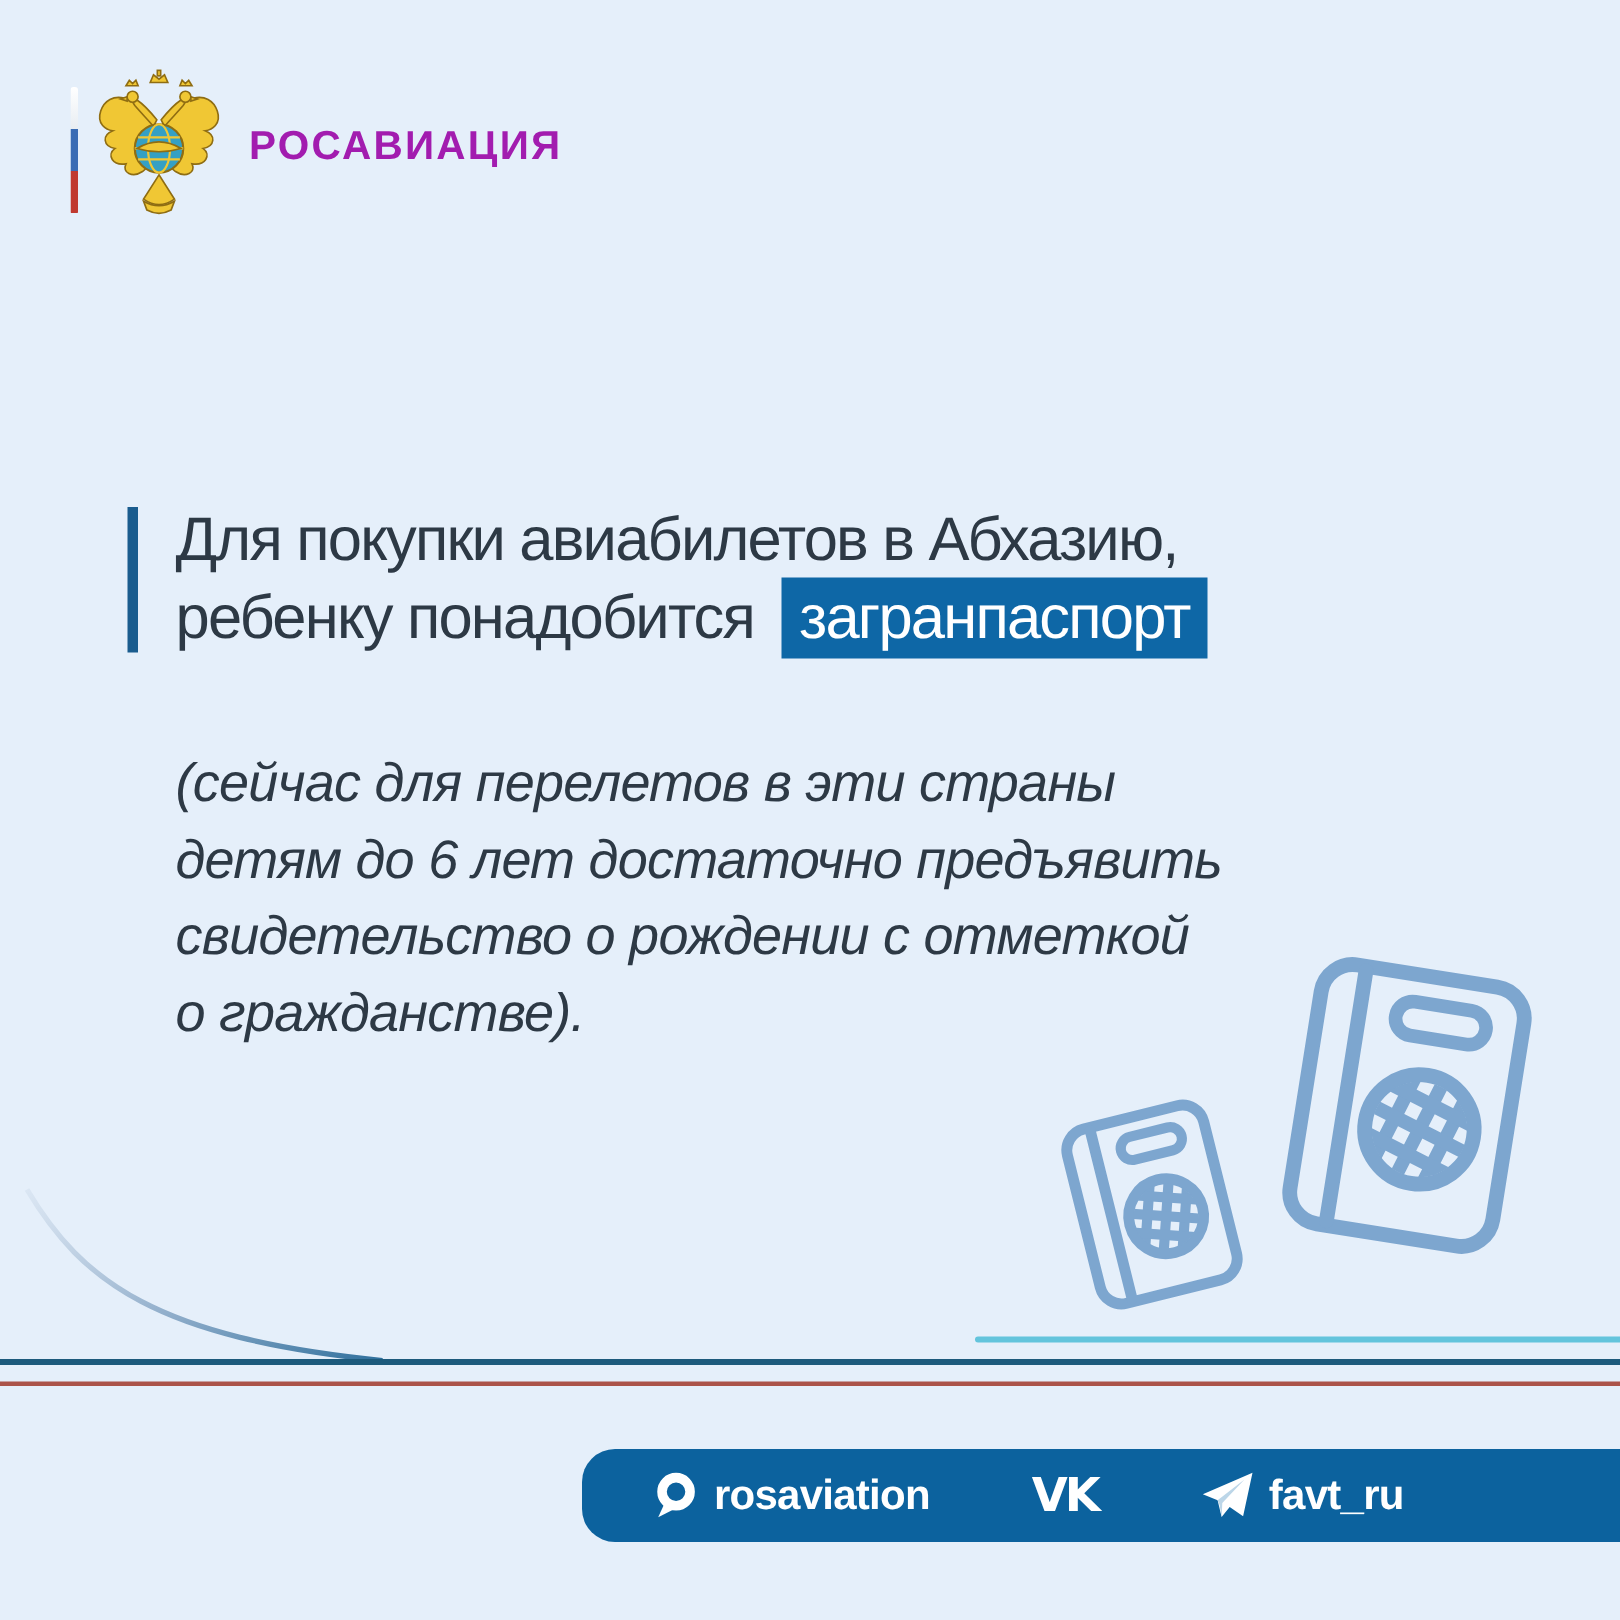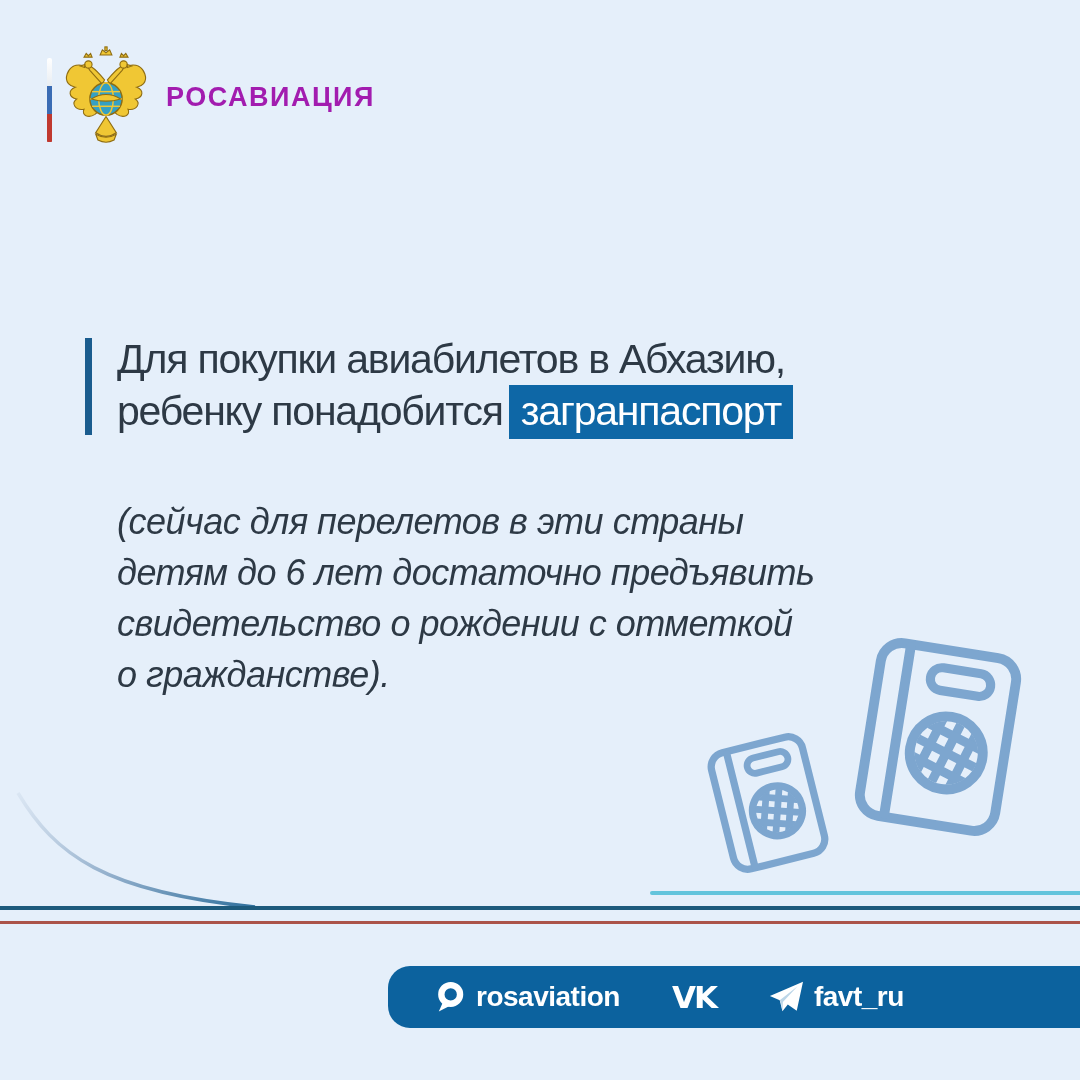--- a/index.html
+++ b/index.html
@@ -25,42 +25,42 @@
   .flag-stripe .b{flex:1;background:#3a6cb4;}
   .flag-stripe .r{flex:1;background:#c0392f;}
   .emblem{width:88px;height:105px;margin-left:10px;}
   .wordmark{margin-left:16px;font-size:27px;font-weight:bold;letter-spacing:1.5px;color:#a21caf;}
 
   
   .headline{position:absolute;left:85px;top:333px;display:flex;}
   .accent-bar{width:7px;background:var(--accent-bar);margin:5px 0 4px 0;}
   .headline-text{margin-left:25px;font-size:41px;font-weight:normal;letter-spacing:-1.2px;
                  line-height:52px;color:var(--text-dark);white-space:nowrap;}
-  .hl{display:inline-block;background:var(--highlight-bg);color:#ffffff;padding:0 12px 2px 12px;margin-left:6px;}
+  .hl{display:inline-block;background:var(--highlight-bg);color:#ffffff;padding:0 12px 2px 12px;margin-left:18px;}
 
   
   .note{position:absolute;left:117px;top:496px;font-size:36px;font-style:italic;
         line-height:51px;color:var(--text-dark);letter-spacing:-0.5px;white-space:nowrap;}
 
   
   .passport{position:absolute;}
   .passport.large{left:862px;top:642px;width:152px;transform:rotate(9deg);}
   .passport.small{left:716px;top:738px;width:104px;transform:rotate(-14deg);}
 
   
   .curve{position:absolute;left:0;top:780px;}
   .line{position:absolute;left:0;width:1080px;}
   .line.cyan{left:650px;width:430px;top:891px;height:4px;background:var(--cyan-line);border-radius:2px 0 0 2px;}
   .line.navy{top:906px;height:4px;background:var(--navy-line);}
   .line.red{top:921px;height:3px;background:var(--red-line);}
 
   
   .footer-bar{position:absolute;left:388px;top:966px;width:692px;height:62px;
               background:var(--footer-bar-bg);border-radius:22px 0 0 22px;
-              display:flex;align-items:center;padding-left:44px;gap:52px;}
+              display:flex;align-items:center;padding-left:44px;gap:68px;}
   .social-item{display:flex;align-items:center;gap:10px;color:#ffffff;cursor:pointer;}
   .social-label{font-size:28px;font-weight:bold;letter-spacing:-0.5px;}
   .social-icon{display:flex;align-items:center;}
   .vk-glyph{font-size:31px;font-weight:700;letter-spacing:-2px;font-family:"DejaVu Sans", sans-serif;}
 </style>
 </head>
 <body>
 
 <div class="canvas">
 

